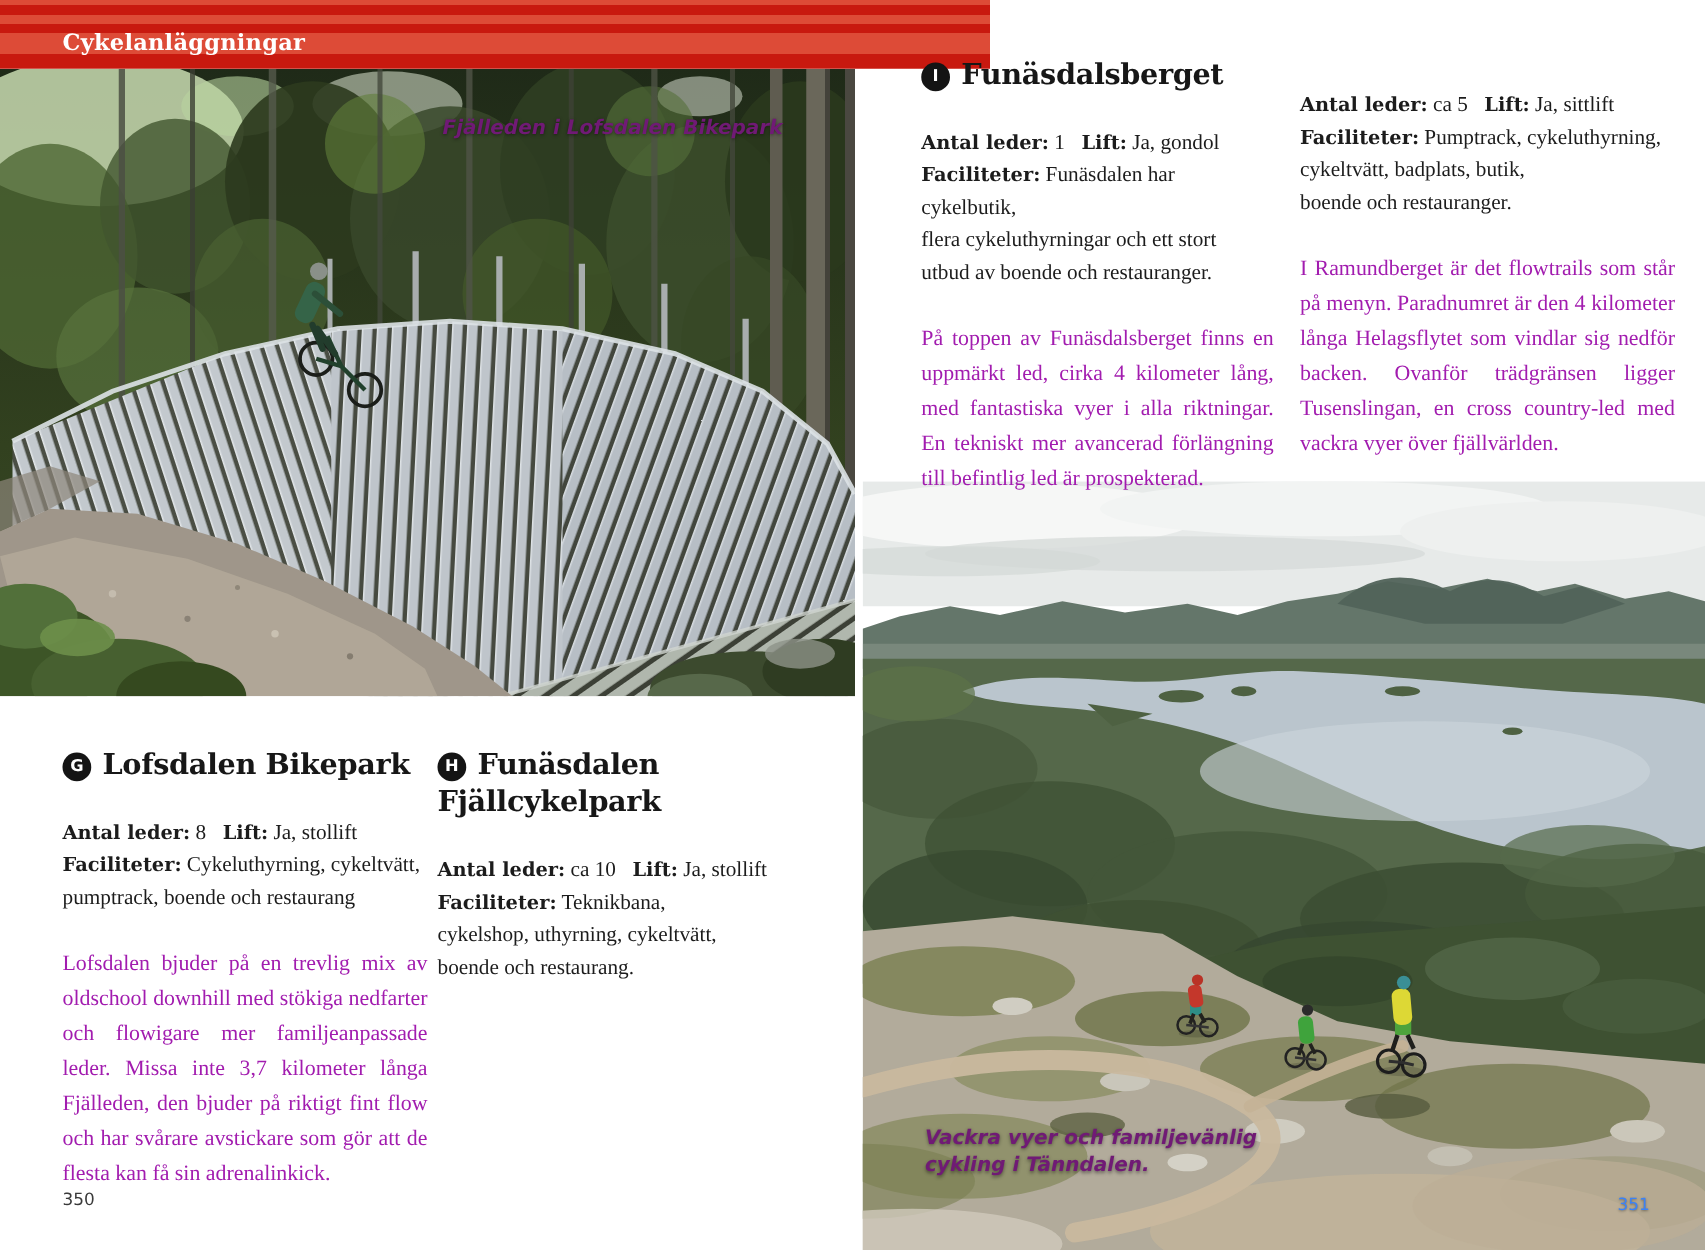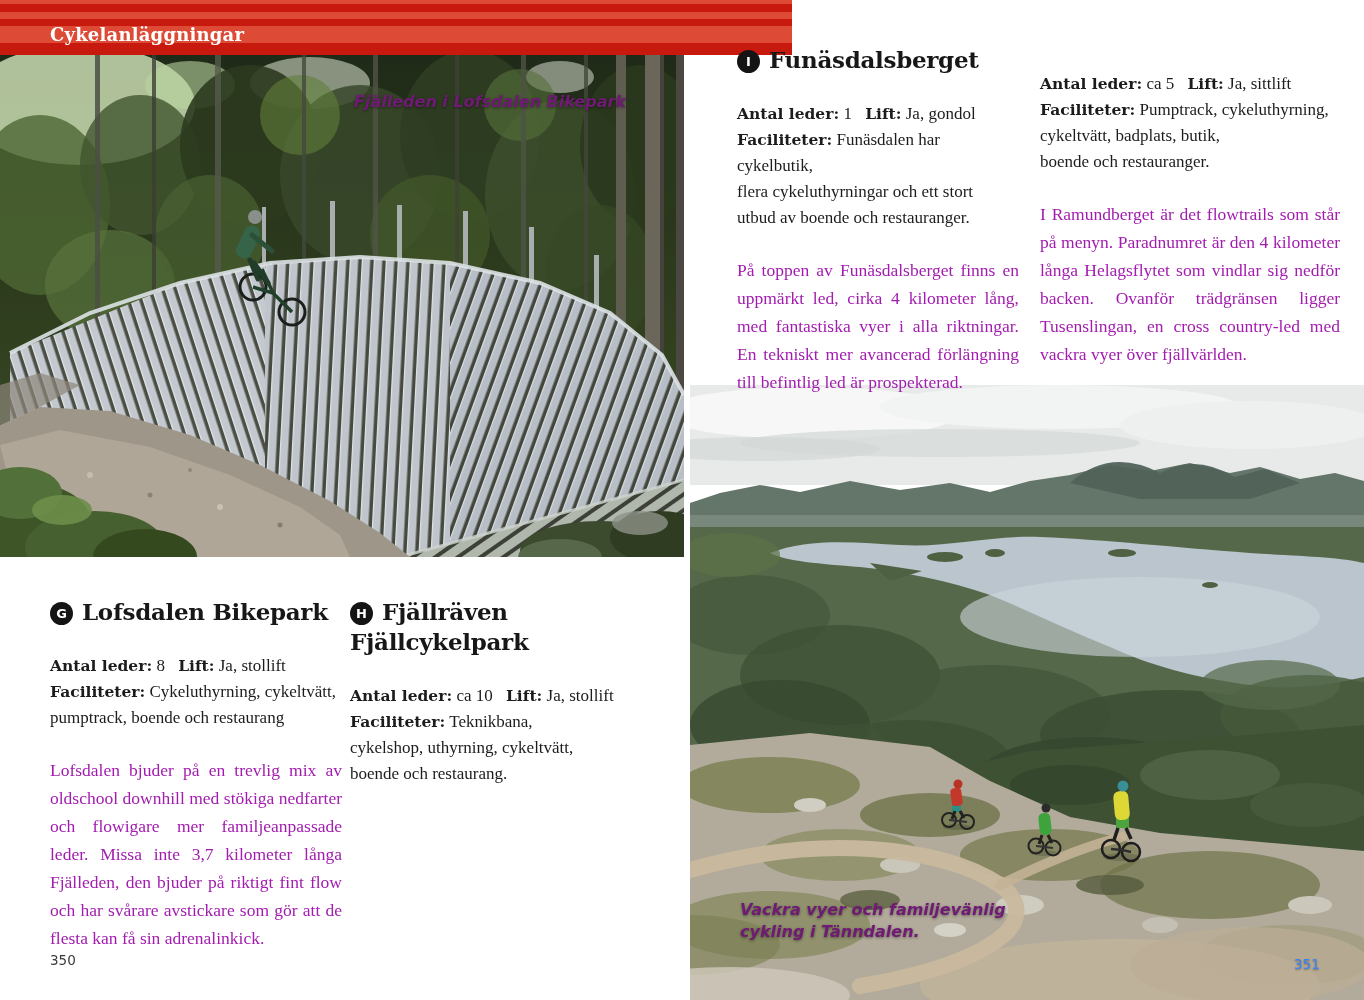--- a/index.html
+++ b/index.html
@@ -311,21 +311,21 @@
       <span>Ja, stollift</span><br>
       <b>Faciliteter:</b>
       <span class="fac-value">Cykeluthyrning, cykeltvätt,
 pumptrack, boende och restaurang</span>
     </p>
     <p class="body-par">Lofsdalen bjuder på en trevlig mix av oldschool downhill med stökiga nedfarter och flowigare mer familjeanpassade leder. Missa inte 3,7 kilometer långa Fjälleden, den bjuder på riktigt fint flow och har svårare avstickare som gör att de flesta kan få sin adrenalinkick.</p>
   </div>
 
   <div class="section" id="sec-h">
     <h2 class="sec-heading">
-      <span class="badge">H</span><span>Fjällräven Fjällcykelpark</span>
+      <span class="badge">H</span><span>Funäsdalen Fjällcykelpark</span>
     </h2>
     <p class="details">
       <b>Antal leder:</b>
       <span>ca 10</span>
       <b class="lift-label">Lift:</b>
       <span>Ja, stollift</span><br>
       <b>Faciliteter:</b>
       <span class="fac-value">Teknikbana,
 cykelshop, uthyrning, cykeltvätt,
 boende och restaurang.</span>

